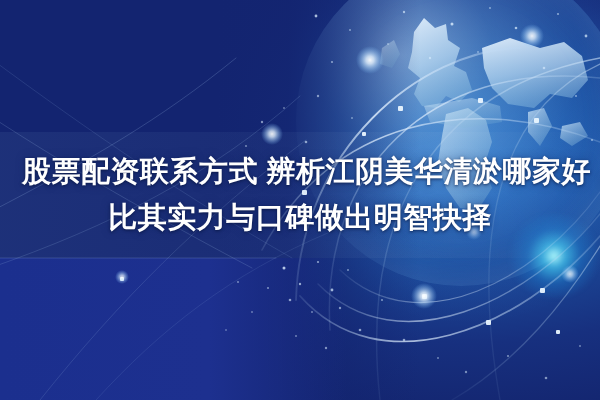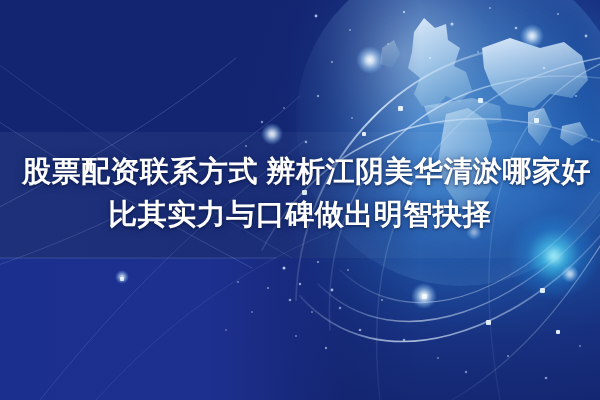--- a/index.html
+++ b/index.html
@@ -112,21 +112,21 @@
   .headline {
     margin: 0;
     color: #ffffff;
     font-size: 29px;
     line-height: 46px;
     font-weight: bold;
     letter-spacing: 0.5px;
     text-shadow: 0 1px 3px rgba(5,15,50,0.65), 0 0 10px rgba(10,30,90,0.45);
     white-space: nowrap;
   }
-  .headline .ln2 { display: block; font-family: Liberation Mono, monospace; }
+  .headline .ln2 { display: block; }
 </style>
 </head>
 <body>
 
 <div id="banner">
 
   <div class="layer bg-base"></div>
   <div class="layer globe-glow"></div>
   <div class="globe"></div>
 

